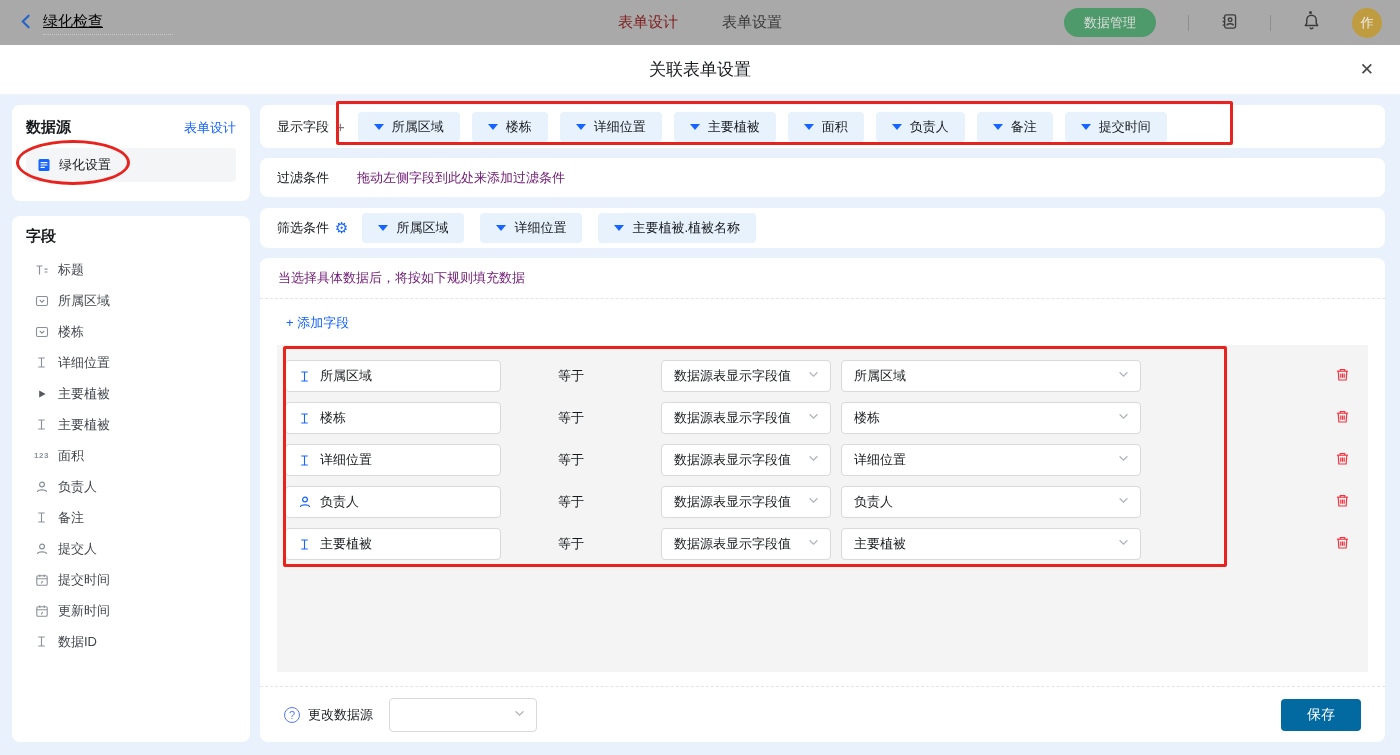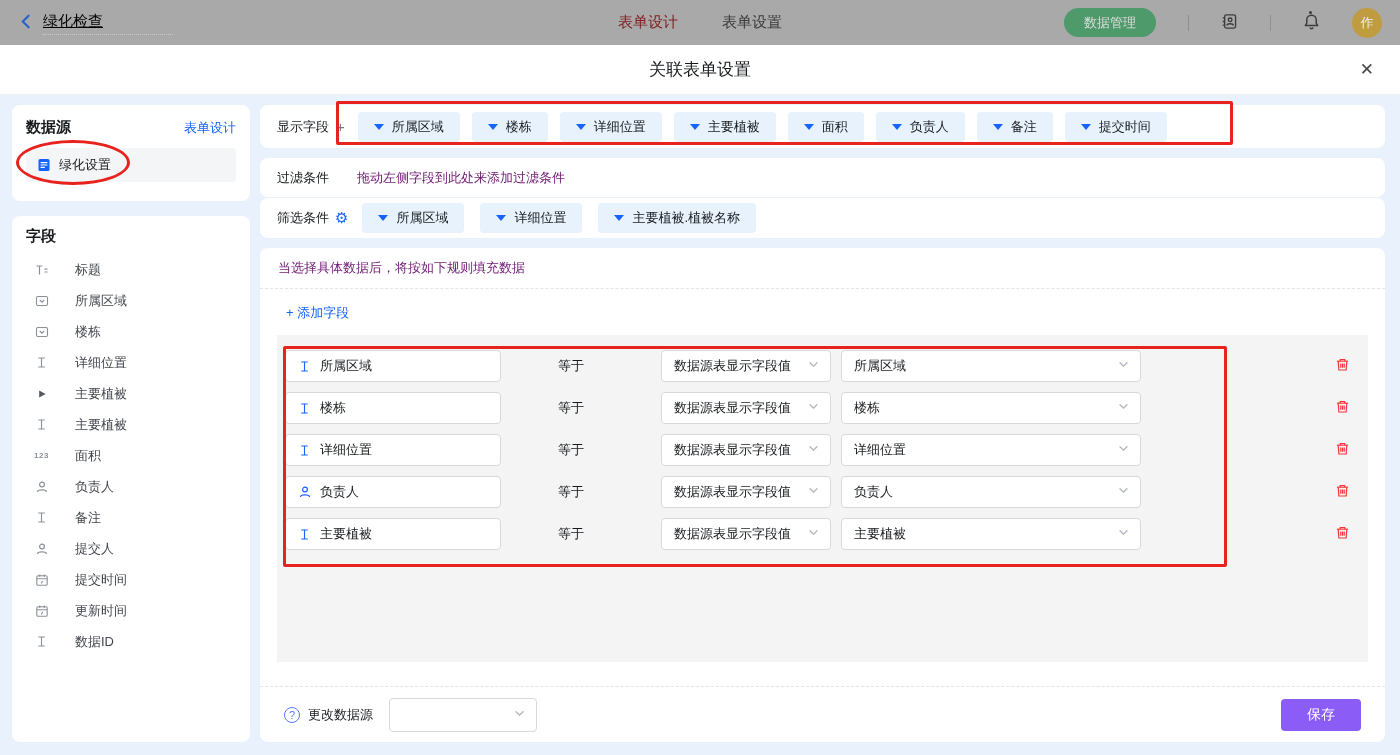--- a/index.html
+++ b/index.html
@@ -39,62 +39,62 @@
   
   .left-col { width:238px; display:flex; flex-direction:column; gap:15px; }
   .ds-card { height:96px; padding:13px 14px; }
   .ds-head { display:flex; justify-content:space-between; align-items:center; margin-bottom:11px; }
   .sec-title { font-size:15px; font-weight:bold; }
   .link { color:#1664ff; cursor:pointer; }
   .ds-item { height:34px; background:#f4f5f6; border-radius:4px; display:flex; align-items:center;
     gap:8px; padding:0 10px; cursor:pointer; }
   .fields-card { flex:1; padding:11px 14px; overflow:hidden; }
   .fields-card .sec-title { margin-bottom:8px; }
-  .field-item { height:31px; display:flex; align-items:center; gap:26px; padding:0 8px;
+  .field-item { height:31px; display:flex; align-items:center; gap:9px; padding:0 8px;
     color:#42464d; cursor:pointer; border-radius:4px; }
   .ficon { width:15px; display:flex; align-items:center; justify-content:center; color:#8a9099; flex:none; }
 
   
   .right-col { flex:1; display:flex; flex-direction:column; }
   .row-card { display:flex; align-items:center; padding:0 17px; }
   .row-label { font-weight:normal; flex:none; }
   .r1 { height:43px; margin-bottom:10px; }
-  .r2 { height:39px; margin-bottom:1px; }
+  .r2 { height:39px; margin-bottom:11px; }
   .r3 { height:40px; margin-bottom:10px; }
   .plus { color:#73787f; margin-left:7px; font-size:15px; cursor:pointer; }
   .tagwrap { display:flex; align-items:center; gap:12px; margin-left:13px; }
   .tag { background:#e7f2fd; border-radius:4px; height:30px; display:flex; align-items:center;
     gap:8px; padding:0 16px; cursor:pointer; white-space:nowrap; }
   .tri { width:0; height:0; border-left:5px solid transparent; border-right:5px solid transparent;
     border-top:6px solid #1664ff; flex:none; }
   .placeholder { color:#701a75; margin-left:28px; }
   .gear { color:#1664ff; font-size:15px; margin-left:6px; cursor:pointer; }
   .r3 .tagwrap { gap:16px; margin-left:14px; }
 
   .big-card { flex:1; display:flex; flex-direction:column; }
   .note { color:#701a75; padding:11px 18px; border-bottom:1px dashed #e3e4e6; }
-  .addfield { padding:15px 8px 13px;margin-left:18px; }
+  .addfield { padding:15px 26px 13px; }
   .addfield span { color:#1664ff; cursor:pointer; }
   .rules-panel { margin:0 17px; height:327px; background:#f4f4f4; padding:10px 0 0 8px; }
   .rule-row { height:42px; display:flex; align-items:center; }
   .rule-field { width:216px; height:32px; background:#fff; border:1px solid #d9d9d9; border-radius:4px;
     display:flex; align-items:center; gap:8px; padding:0 11px; }
   .rule-field .ficon { color:#1664ff; }
   .op { margin-left:57px; width:103px; flex:none; }
   .select { height:32px; background:#fff; border:1px solid #d9d9d9; border-radius:4px;
     display:flex; align-items:center; justify-content:space-between; padding:0 10px 0 12px; cursor:pointer; }
   .sel-source { width:170px; flex:none;gap:16px; }
   .sel-value { width:300px; margin-left:10px; flex:none; }
   .trash { margin-left:auto; margin-right:18px; display:flex; align-items:center; cursor:pointer; }
   .footer { margin-top:auto; border-top:1px dashed #e3e4e6; height:56px; display:flex;
     align-items:center; padding:0 24px; }
   .qmark { width:16px; height:16px; border:1px solid #5b7af0; color:#5b7af0; border-radius:50%;
     font-size:11px; display:flex; align-items:center; justify-content:center; margin-right:8px; }
   .formula-select { width:148px; height:34px; margin-left:16px; }
-  .save-btn { margin-left:auto; width:80px; height:32px; background:#8b5cf6; color:#fff; border:none;
+  .save-btn { margin-left:auto; width:80px; height:32px; background:#0369a1; color:#fff; border:none;
     border-radius:4px; font-size:14px; cursor:pointer; }
 
   
   .anno { position:absolute; border:3px solid #e8231d; pointer-events:none; z-index:50; }
   .anno-rect1 { left:336px; top:101px; width:897px; height:44px; border-radius:2px; }
   .anno-ellipse { left:16px; top:140px; width:114px; height:45px; border-radius:50%; }
   .anno-rect2 { left:283px; top:346px; width:944px; height:221px; border-radius:2px; }
 </style>
 </head>
 <body>

